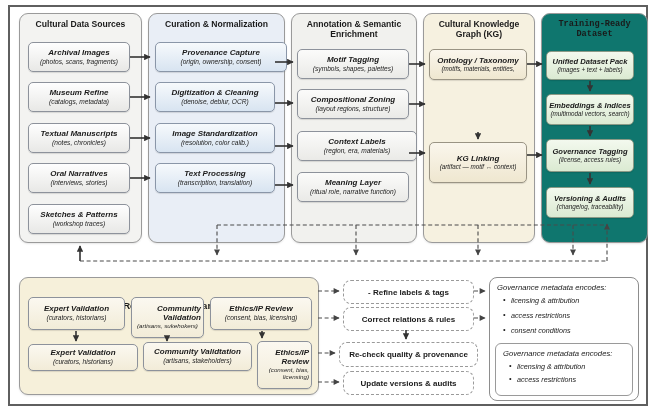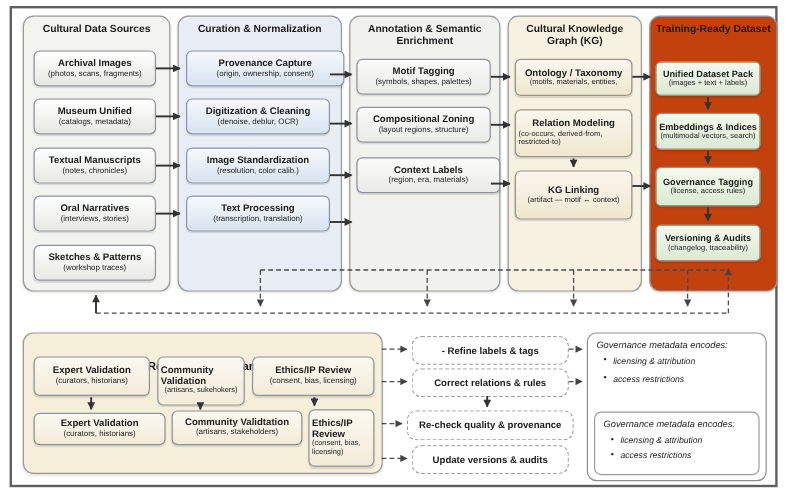--- a/index.html
+++ b/index.html
@@ -5,24 +5,24 @@
   html,body{margin:0;padding:0;background:#fff;}
   body{font-family:"Liberation Sans",sans-serif;color:#1a1a1a;}
   .canvas{position:relative;width:656px;height:411px;background:#fff;overflow:hidden;}
   .frame{position:absolute;left:8px;top:5px;width:636px;height:397px;border:2px solid #5f5f5f;}
   .col{position:absolute;border:1px solid #9a9a9a;border-radius:9px;box-shadow:0 1px 2px rgba(0,0,0,.10);}
   .col-title{font-weight:bold;font-size:8.6px;line-height:1.18;text-align:center;padding:5px 4px 0 4px;}
   .c1{left:19px;top:13px;width:121px;height:228px;background:#f3f3f1;}
   .c2{left:148px;top:13px;width:135px;height:228px;background:#e9eef6;}
   .c3{left:291px;top:13px;width:124px;height:228px;background:#f1f1ee;}
   .c4{left:423px;top:13px;width:110px;height:228px;background:#f6f1e0;}
-  .c5{left:541px;top:13px;width:105px;height:228px;background:#c2410c;}
+  .c5{left:541px;top:13px;width:105px;height:228px;background:#0f766e;font-family:Liberation Mono, monospace;}
   .node{position:absolute;border:1px solid #8d929b;border-radius:5px;display:flex;flex-direction:column;
-        justify-content:center;align-items:center;text-align:left;line-height:1.12;
-        box-shadow:0 1px 1px rgba(0,0,0,.12);padding:1px 2px;box-sizing:border-box;z-index:2;}
+        justify-content:center;align-items:center;text-align:right;line-height:1.12;
+        box-shadow:0 1px 1px rgba(0,0,0,.12);padding:1px 2px;box-sizing:border-box;z-index:2;font-style:italic;}
   .t{font-weight:bold;font-size:8px;}
   .s{font-size:6.6px;color:#222;}
   .sm .s{font-size:6.2px;}
   .n5 .t{font-size:7.6px;}
   .n4 .s,.n5 .s{font-size:6.3px;}
   .th-gray{background:linear-gradient(#fefefe,#e8e8e6);}
   .th-blue{background:linear-gradient(#f6f9fc,#d8e4f1);border-color:#8a96a8;}
   .th-fog{background:linear-gradient(#fbfbfa,#eaeae7);}
   .th-cream{background:linear-gradient(#faf6ec,#efe7d0);border-color:#9a9484;}
   .th-green{background:linear-gradient(#f3f9ee,#dbead2);border-color:#8a9a86;}
@@ -64,21 +64,21 @@
   </div>
   <div class="col c5">
     <div class="col-title">Training-Ready Dataset</div>
   </div>
 
   <div class="node th-gray" style="left:28px;top:42px;width:102px;height:30px">
     <div class="t">Archival Images</div>
     <div class="s">(photos, scans, fragments)</div>
   </div>
   <div class="node th-gray" style="left:28px;top:82px;width:102px;height:30px">
-    <div class="t">Museum Unified</div>
+    <div class="t">Museum Refine</div>
     <div class="s">(catalogs, metadata)</div>
   </div>
   <div class="node th-gray" style="left:28px;top:123px;width:102px;height:30px">
     <div class="t">Textual Manuscripts</div>
     <div class="s">(notes, chronicles)</div>
   </div>
   <div class="node th-gray" style="left:28px;top:163px;width:102px;height:30px">
     <div class="t">Oral Narratives</div>
     <div class="s">(interviews, stories)</div>
   </div>
@@ -109,28 +109,28 @@
     <div class="s">(symbols, shapes, palettes)</div>
   </div>
   <div class="node th-fog" style="left:297px;top:89px;width:112px;height:30px">
     <div class="t">Compositional Zoning</div>
     <div class="s">(layout regions, structure)</div>
   </div>
   <div class="node th-fog" style="left:297px;top:131px;width:120px;height:30px">
     <div class="t">Context Labels</div>
     <div class="s">(region, era, materials)</div>
   </div>
+  <div class="node th-fog" style="left:297px;top:172px;width:112px;height:30px">
+    <div class="t">Meaning Layer</div>
+    <div class="s">(ritual role, narrative function)</div>
+  </div>
 
   <div class="node th-cream n4" style="left:429px;top:49px;width:98px;height:31px">
     <div class="t">Ontology / Taxonomy</div>
     <div class="s">(motifs, materials, entities,</div>
-  </div>
-  <div class="node th-cream n4" style="left:429px;top:91px;width:98px;height:40px">
-    <div class="t">Relation Modeling</div>
-    <div class="s">(co-occurs, derived-from, restricted-to)</div>
   </div>
   <div class="node th-cream n4" style="left:429px;top:142px;width:98px;height:41px">
     <div class="t">KG Linking</div>
     <div class="s">(artifact — motif ↔ context)</div>
   </div>
 
   <div class="node th-green n5" style="left:546px;top:51px;width:88px;height:29px">
     <div class="t">Unified Dataset Pack</div>
     <div class="s">(images + text + labels)</div>
   </div>
@@ -178,20 +178,21 @@
   <div class="dashed-box" style="left:343px;top:280px;width:129px;height:22px">- Refine labels &amp; tags</div>
   <div class="dashed-box" style="left:343px;top:307px;width:129px;height:22px">Correct relations &amp; rules</div>
   <div class="dashed-box" style="left:339px;top:342px;width:137px;height:23px">Re-check quality &amp; provenance</div>
   <div class="dashed-box" style="left:343px;top:371px;width:129px;height:22px">Update versions &amp; audits</div>
 
   <div class="gov" style="left:489px;top:277px;width:150px;height:124px">
     <div class="gov-title">Governance metadata encodes:</div>
     <ul class="bullets">
       <li>licensing &amp; attribution</li>
       <li>access restrictions</li>
+      <li>consent conditions</li>
     </ul>
   </div>
   <div class="gov gov2">
     <div class="gov-title">Governance metadata encodes:</div>
     <ul class="bullets">
       <li>licensing &amp; attribution</li>
       <li>access restrictions</li>
     </ul>
   </div>
 

